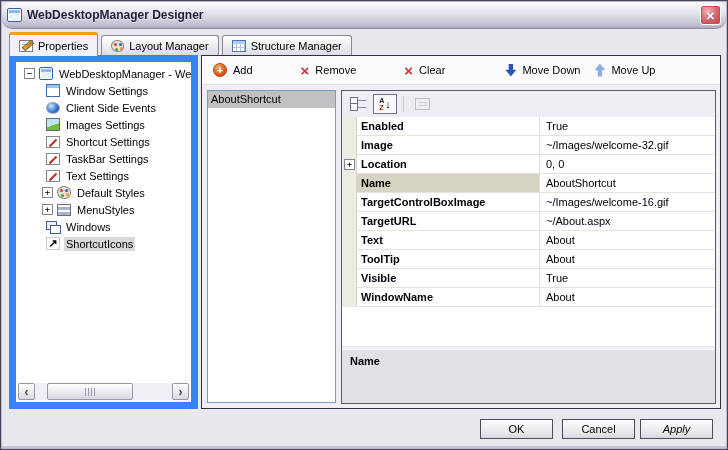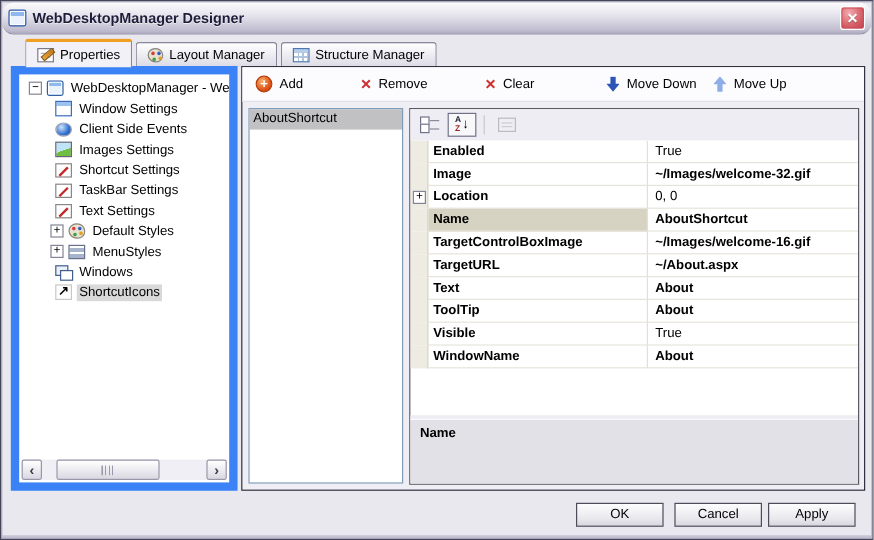--- a/index.html
+++ b/index.html
@@ -30,21 +30,21 @@
   .close-btn {
     width:21px; height:20px; border:1px solid #FFFFFF; border-radius:3px;
     background:radial-gradient(circle at 35% 28%, #F2ADB2, #D8636B 55%, #BC3A44);
     box-shadow:inset 0 0 0 1px #C94C56;
     display:flex; align-items:center; justify-content:center; cursor:default;
   }
   .close-btn::before { content:"×"; color:#fff; font-weight:bold; font-size:15px; line-height:1;
     text-shadow:0 1px 1px rgba(0,0,0,.35); }
 
   
-  .tabstrip { position:absolute; top:31px; left:20px; height:24px; display:flex; gap:3px; align-items:flex-end;text-align:right; }
+  .tabstrip { position:absolute; top:31px; left:8px; height:24px; display:flex; gap:3px; align-items:flex-end;text-align:right; }
   .tab {
     height:21px; display:flex; align-items:center; gap:5px; padding:0 9px;
     font-size:11px; color:#000;
     background:linear-gradient(180deg,#FFFFFF,#DCDAE5);
     border:1px solid #89879B; border-bottom:none; border-radius:3px 3px 0 0;
   }
   .tab.active {
     height:24px; background:#F2F1F8; position:relative; z-index:2;
     border-top:3px solid #EFA023; border-radius:3px 3px 0 0;
   }
@@ -173,36 +173,36 @@
       linear-gradient(#B8B8C2 0 0) 2px 3px/9px 1px no-repeat,
       linear-gradient(#B8B8C2 0 0) 2px 6px/9px 1px no-repeat,#EDEDF2; opacity:.6; }
 
   .pg-rows { flex:1; overflow:hidden; }
   .pg-row { display:flex; height:19px; align-items:stretch; }
   .pg-margin { flex:0 0 15px; background:#EDEBE2; border-right:1px solid #D8D6CA; position:relative; }
   .pg-label { flex:0 0 183px; padding:3px 4px 0; border-right:1px solid #E2E0D6;
     border-bottom:1px solid #E6E4DA; color:#000; white-space:nowrap; overflow:hidden;font-weight:bold; }
   .pg-value { flex:1; padding:3px 6px 0; border-bottom:1px solid #E6E4DA; white-space:nowrap; overflow:hidden; }
   .pg-row.selected .pg-label { background:#D7D3C3; }
-  .bold { font-weight:bold; }
+  .bold { font-weight:normal; }
   .pg-expand { position:absolute; left:2px; top:4px; width:11px; height:11px; border:1px solid #838394;
     background:#fff; display:flex; align-items:center; justify-content:center;
     font:9px/9px "DejaVu Sans Mono", monospace; }
   .pg-expand::before { content:"+"; }
 
   .pg-splitter { height:3px; background:#EEEDF3; }
   .pg-desc { height:54px; background:#E2E1E7; border-top:1px solid #FAFAFC; padding:5px 8px; }
   .pg-desc-title { font-weight:bold; font-size:11px; color:#000; }
 
   
   .btn { position:absolute; top:418px; width:73px; height:20px;
     background:linear-gradient(180deg,#FDFDFE 0%,#E8E7EC 70%,#D8D7DE 100%);
     border:1px solid #4D4D5A; font-size:11px; font-family:"Liberation Sans", sans-serif;
     display:flex; align-items:center; justify-content:center; color:#000; cursor:default; }
-  .btn-ok { left:479px; } .btn-cancel { left:561px; } .btn-apply { left:639px; }
+  .btn-ok { left:479px; } .btn-cancel { left:561px; } .btn-apply { left:639px;font-style:italic; }
 </style>
 </head>
 <body>
 
 <div class="window">
 
   <div class="titlebar">
     <span class="app-icon"></span>
     <span class="title-text">WebDesktopManager Designer</span>
     <span class="close-btn">

